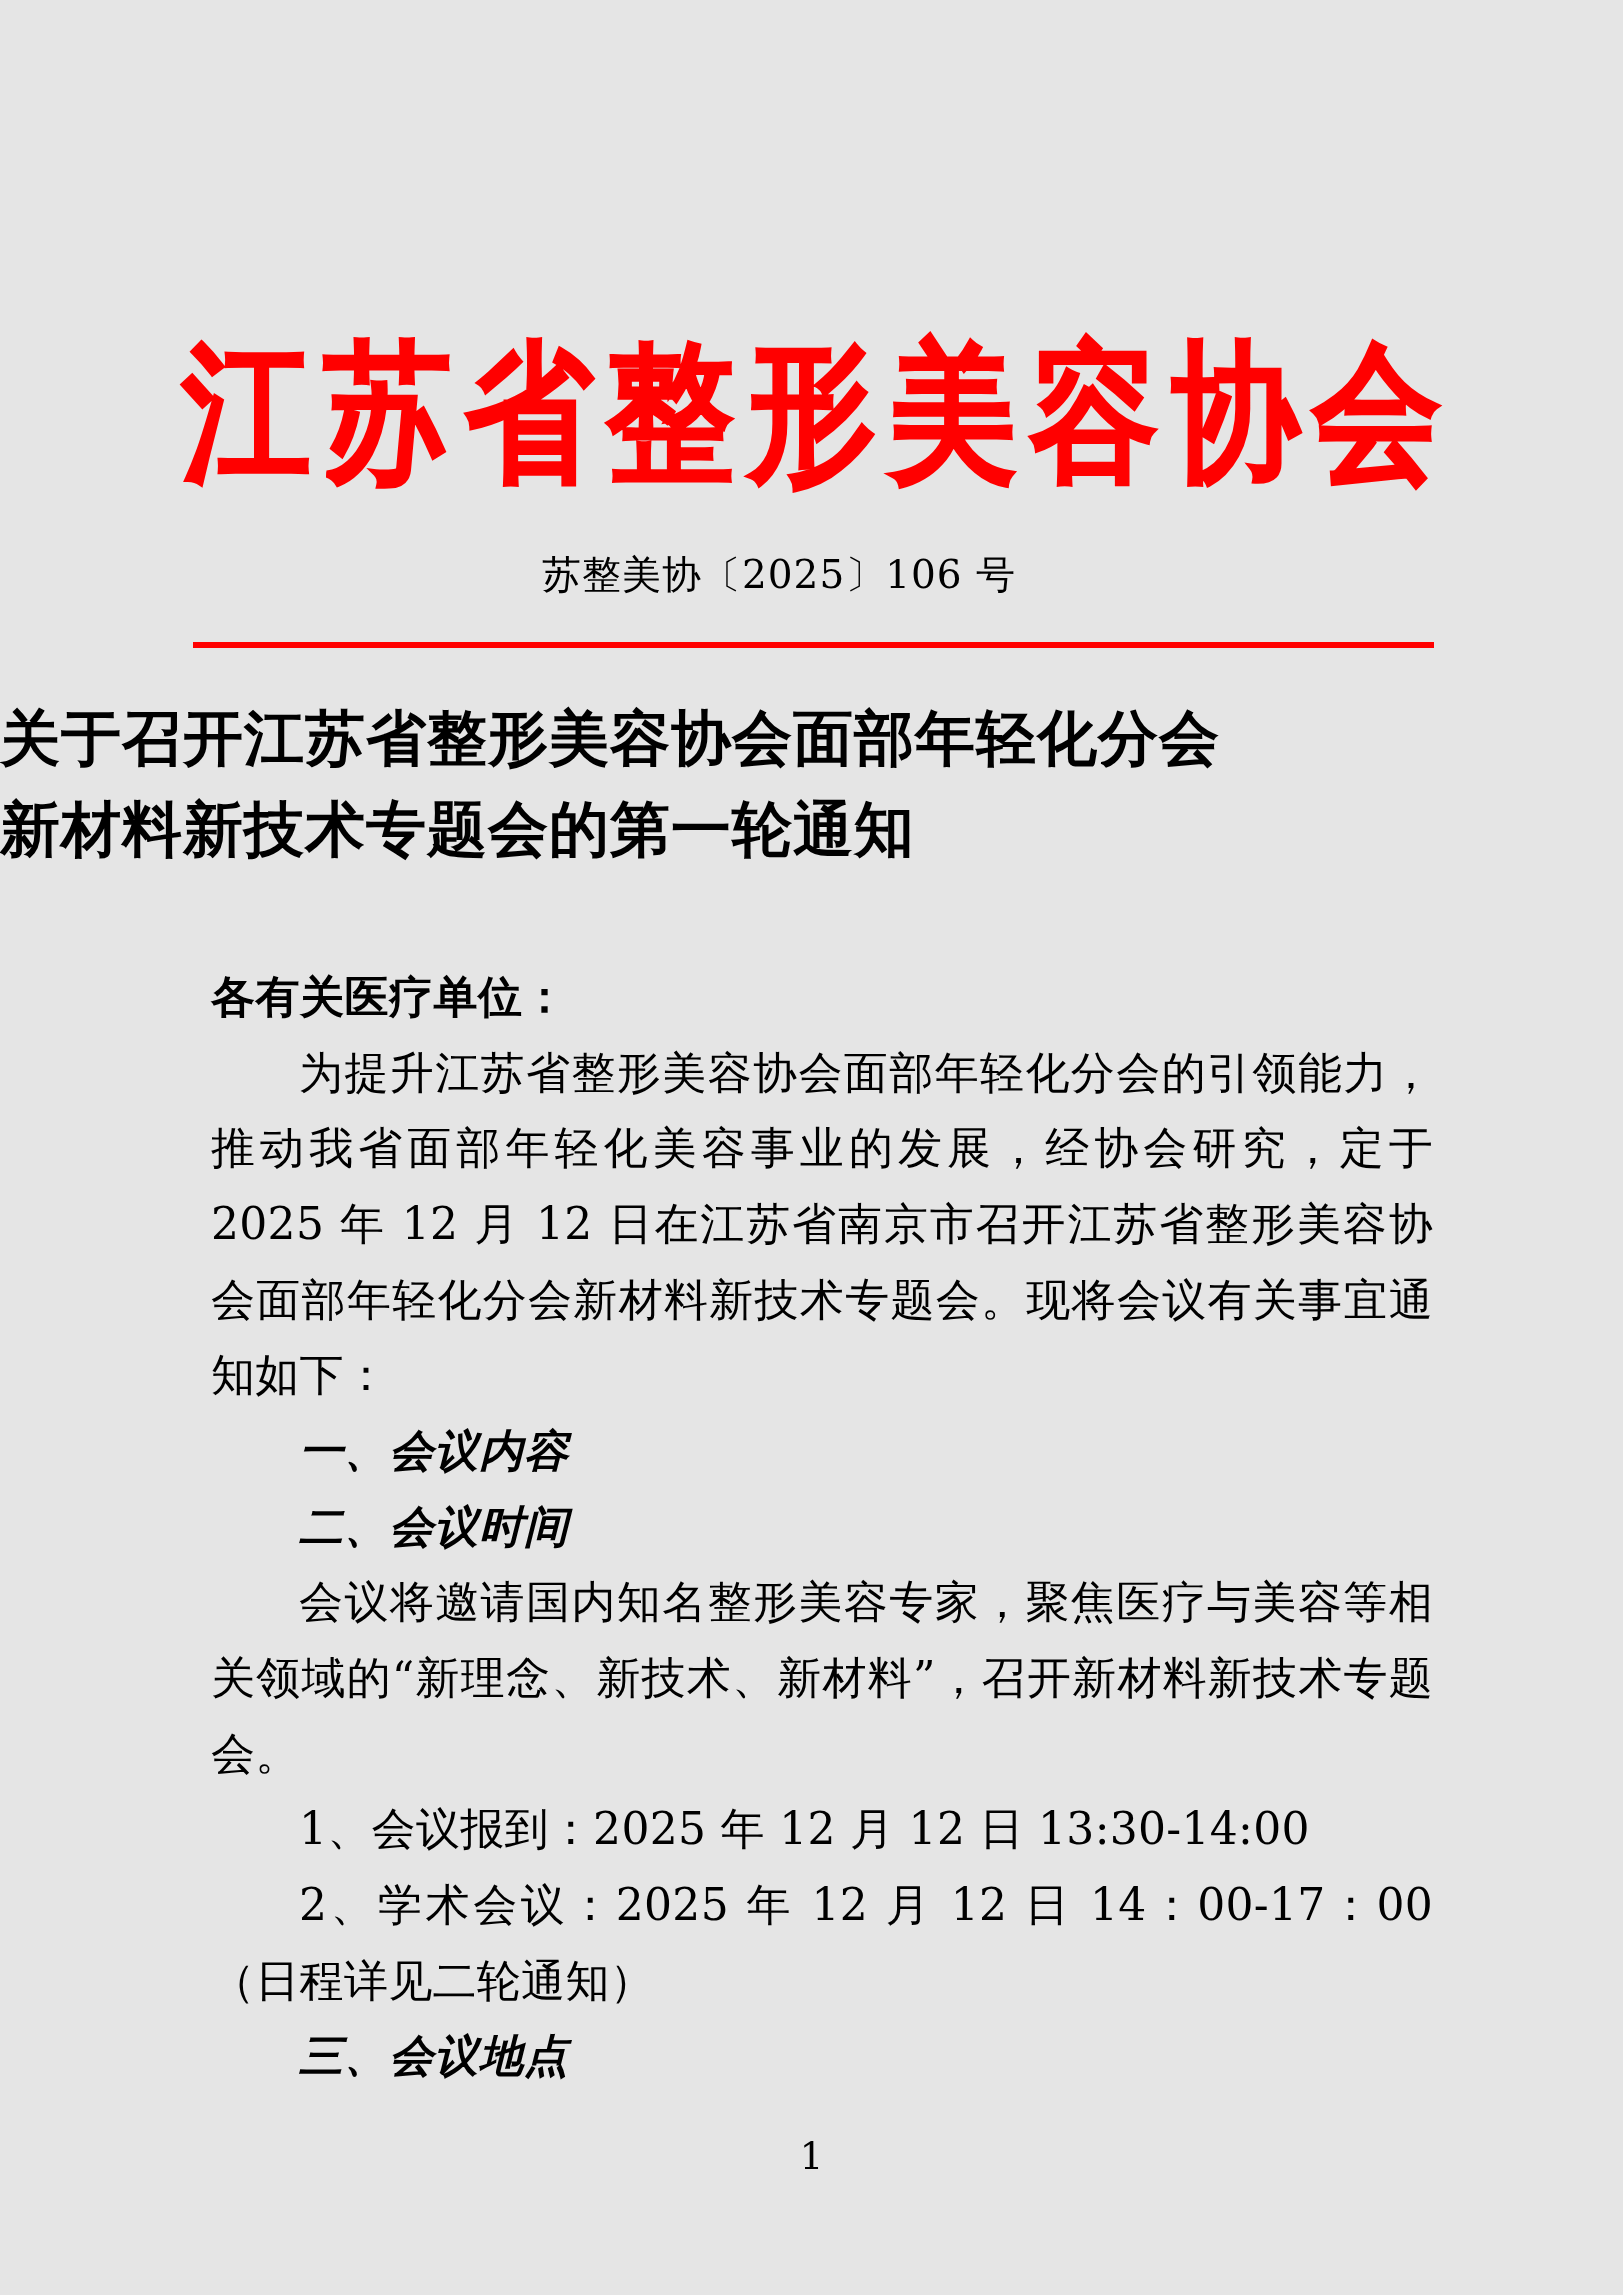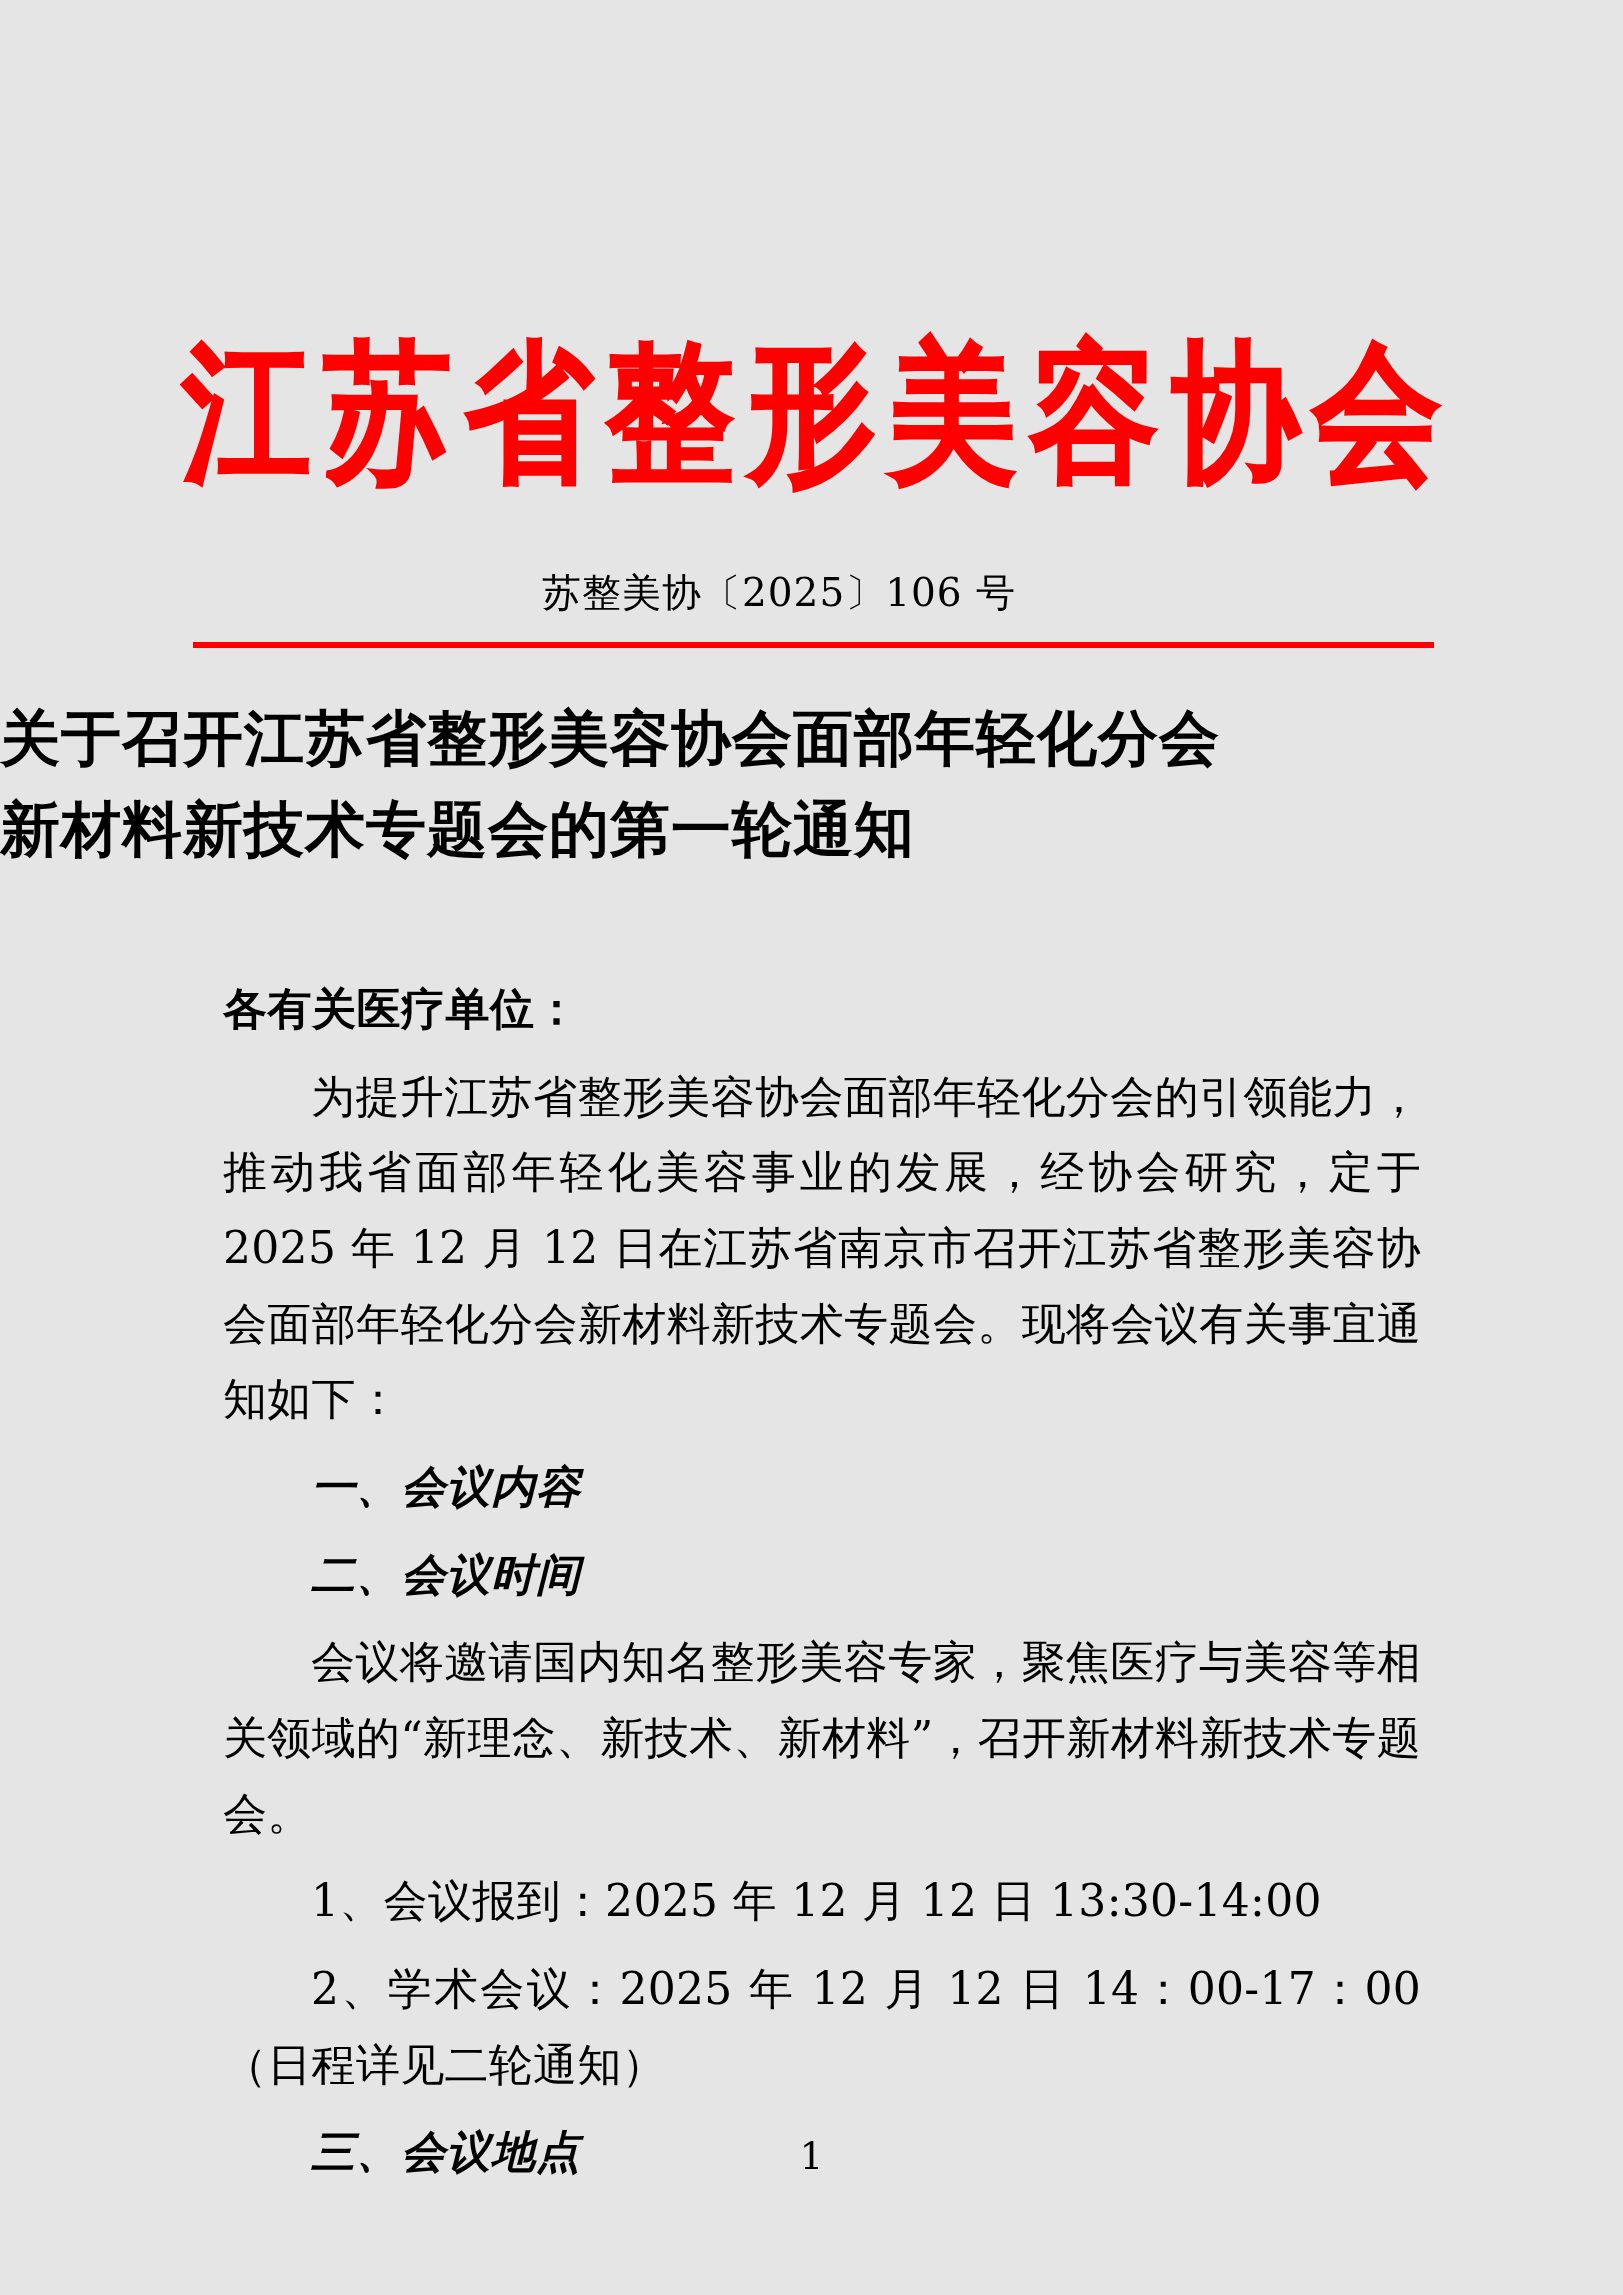--- a/index.html
+++ b/index.html
@@ -42,21 +42,20 @@
   .doc-number {
     position: absolute;
     left: 0;
     top: 555px;
     width: 1558px;
     text-align: center;
     font-size: 39px;
     line-height: 1.0;
     letter-spacing: 1px;
     white-space: nowrap;
-    margin-top: 18px;
   }
 
   
   .red-rule {
     position: absolute;
     left: 193px;
     top: 642px;
     width: 1241px;
     height: 5.6px;
     background: #FF0000;
@@ -84,21 +83,21 @@
   .body-block {
     position: absolute;
     left: 211px;
     top: 959px;
     width: 1222px;
     font-size: 44px;
     line-height: 1.72;
   }
 
   .para {
-    margin: 12px;
+    margin: 0;
     text-align: justify;
     text-justify: inter-ideograph;
     letter-spacing: 0.3px;
   }
 
   .salutation {
     font-weight: 700;
     letter-spacing: 0.5px;
   }
 

